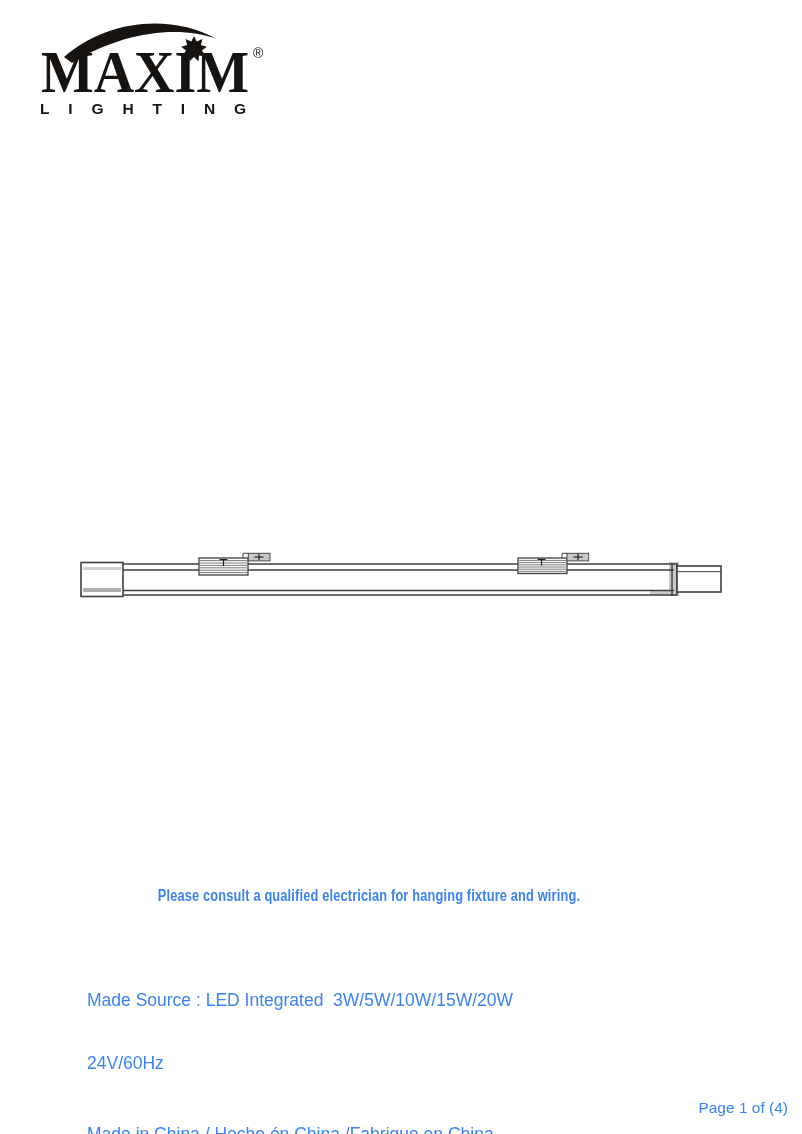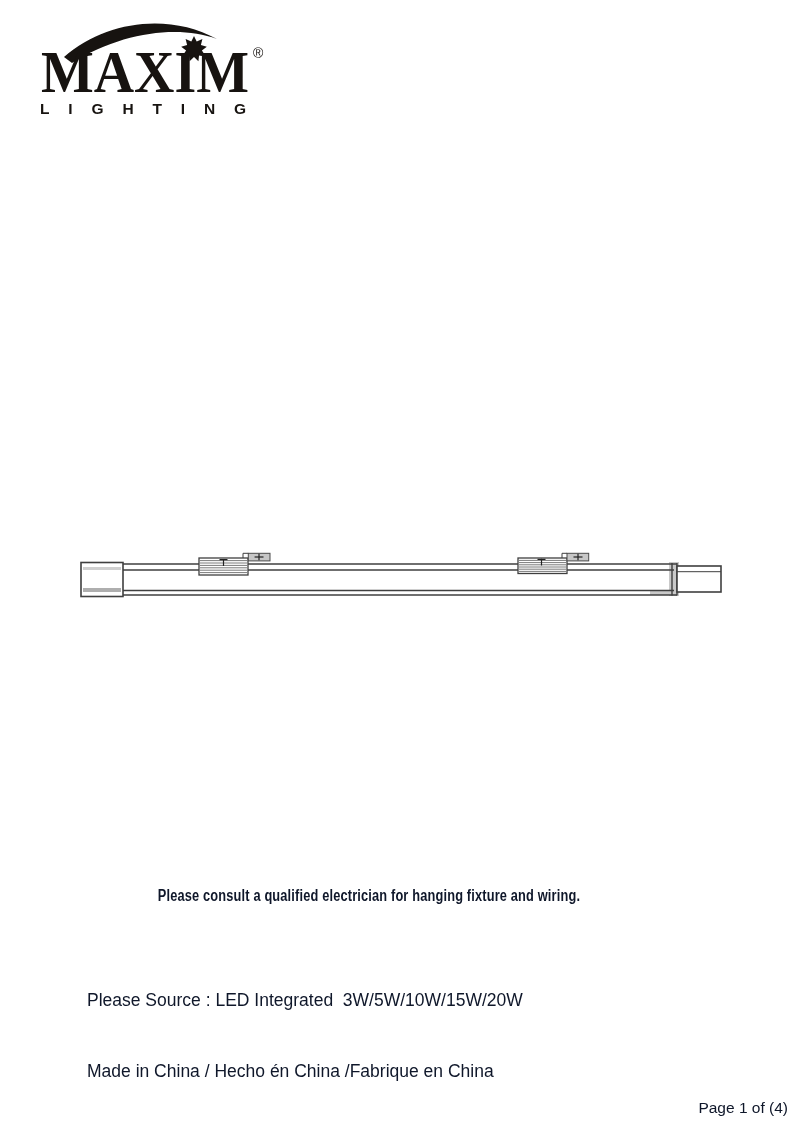--- a/index.html
+++ b/index.html
@@ -2,21 +2,21 @@
 <html><head>
 <meta charset="utf-8">
 <style>
   html,body{margin:0;padding:0;background:#888;}
   .page{
     position:relative;
     width:802px;height:1134px;
     margin:0 auto;
     background:#ffffff;
     font-family:"Liberation Sans","DejaVu Sans",sans-serif;
-    color:#0f172a;
+    color:#3b82f6;
     overflow:hidden;
   }
   .logo{position:absolute;left:38px;top:12px;width:230px;height:106px;}
   .product-info{
     position:absolute;left:38px;top:128px;
     font-size:16px;line-height:21px;letter-spacing:0.1px;
     white-space:pre;
   }
   .diagram{position:absolute;left:60px;top:543px;width:680px;height:75px;}
   .warning{
@@ -138,19 +138,20 @@
       <rect x="617" y="23" width="44" height="26" fill="#ffffff" stroke="#3f3f3f" stroke-width="1.6"></rect>
       <line x1="617" y1="28.7" x2="661" y2="28.7" stroke="#3f3f3f" stroke-width="1"></line>
     </g>
   </svg>
 
   <div class="warning">
     <span>Please consult a qualified electrician for hanging fixture and wiring.</span>
   </div>
 
   <div class="specs">
-    <div>Please Source : LED Integrated  3W/5W/10W/15W/20W</div>
+    <div>Made Source : LED Integrated  3W/5W/10W/15W/20W</div>
+    <div>24V/60Hz</div>
     <div class="origin">Made in China / Hecho én China /Fabrique en China</div>
   </div>
 
   <div class="page-indicator">Page 1 of (4)</div>
 
 </div>
 
 </body></html>

